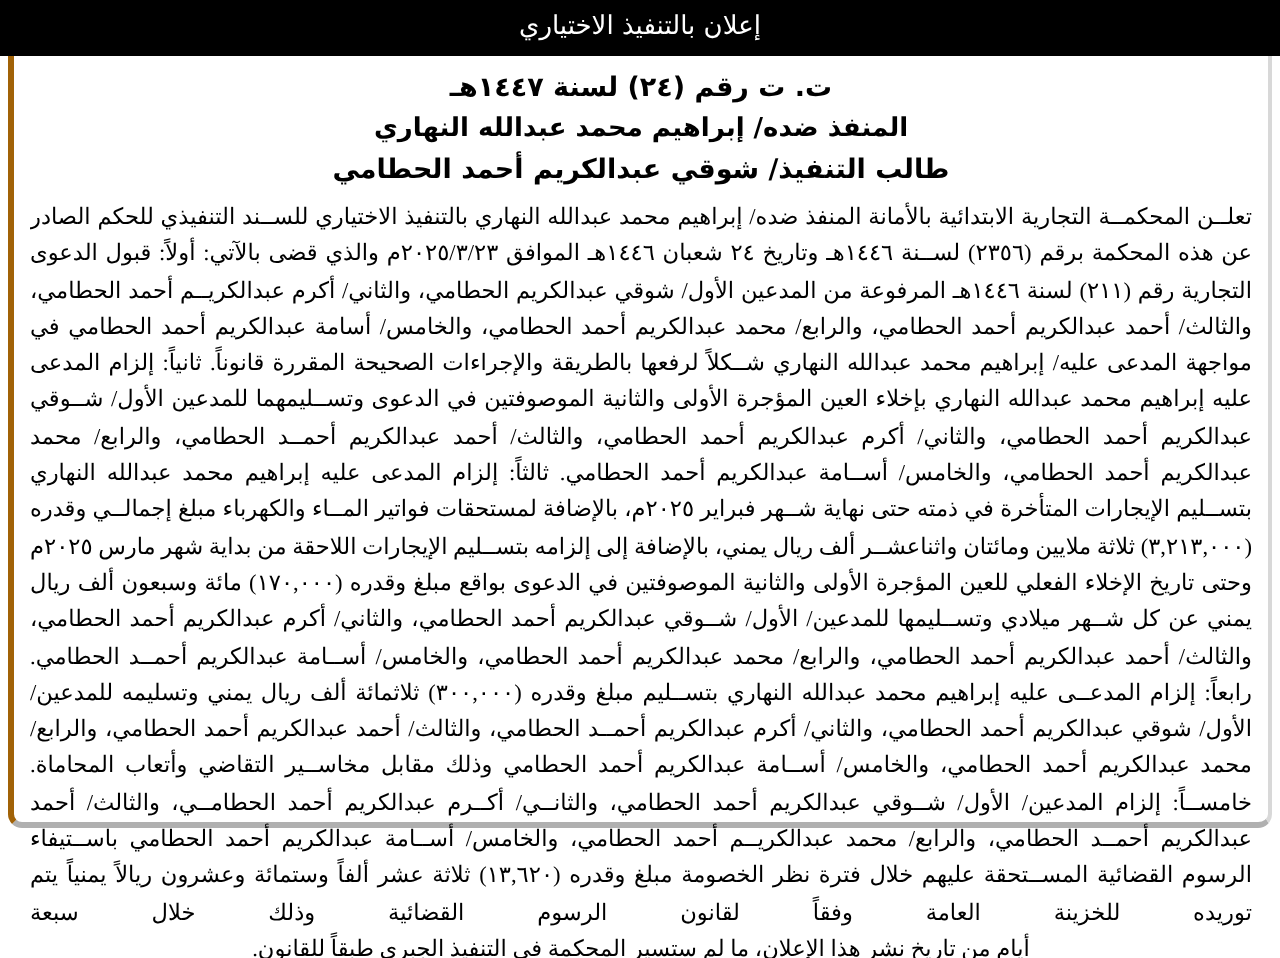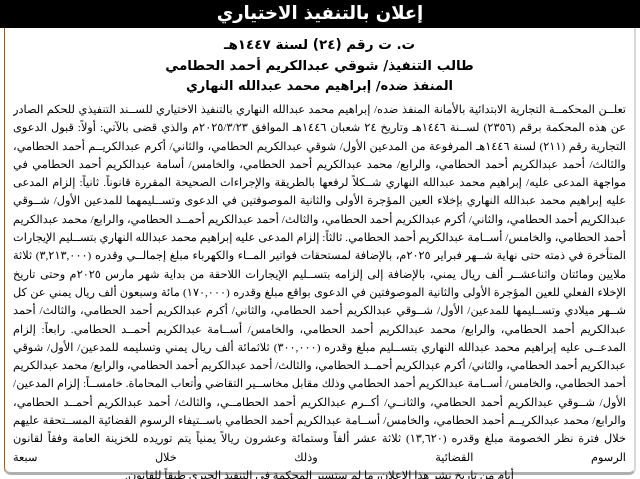--- a/index.html
+++ b/index.html
@@ -29,36 +29,36 @@
     width: 640px;
     height: 28px;
     background: #000000;
     color: #ffffff;
     display: flex;
     align-items: center;
     justify-content: center;
     box-sizing: border-box;
   }
   .banner-title {
-    font-size: 18px;
-    font-weight: bold;
+    font-size: 13px;
+    font-weight: normal;
     letter-spacing: 0px;
     line-height: 1;
     white-space: nowrap;
     transform: translateY(-1px);
   }
 
   
   .card {
     position: relative;
     margin: 0 auto;
     width: 632px;
-    height: 447px;
+    height: 386px;
     background: #ffffff;
-    border-left: 1px solid #a16207;
+    border-left: 3px solid #a16207;
     border-right: 2px solid #d8d8d8;
     border-bottom: 3px solid #b0b0b0;
     border-radius: 0 0 7px 7px;
     box-sizing: border-box;
     padding: 4px 8px 0 8px;
   }
 
   
   .titles {
     text-align: center;
@@ -103,22 +103,22 @@
 <div class="page">
 
   <div class="banner">
     <div class="banner-title">إعلان بالتنفيذ الاختياري</div>
   </div>
 
   <div class="card">
 
     <div class="titles">
       <div class="title-line t1">ت. ت رقم (٢٤) لسنة ١٤٤٧هـ</div>
+      <div class="title-line t3">المنفذ ضده/ إبراهيم محمد عبدالله النهاري</div>
       <div class="title-line t2">طالب التنفيذ/ شوقي عبدالكريم أحمد الحطامي</div>
-      <div class="title-line t3">المنفذ ضده/ إبراهيم محمد عبدالله النهاري</div>
     </div>
 
     <div class="body-text">
       <p>تعلــن المحكمــة التجارية الابتدائية بالأمانة المنفذ ضده/ إبراهيم محمد عبدالله النهاري بالتنفيذ الاختياري للســند التنفيذي للحكم الصادر عن هذه المحكمة برقم (٢٣٥٦) لســنة ١٤٤٦هـ وتاريخ ٢٤ شعبان ١٤٤٦هـ الموافق ٢٠٢٥/٣/٢٣م والذي قضى بالآتي: أولاً: قبول الدعوى التجارية رقم (٢١١) لسنة ١٤٤٦هـ المرفوعة من المدعين الأول/ شوقي عبدالكريم الحطامي، والثاني/ أكرم عبدالكريــم أحمد الحطامي، والثالث/ أحمد عبدالكريم أحمد الحطامي، والرابع/ محمد عبدالكريم أحمد الحطامي، والخامس/ أسامة عبدالكريم أحمد الحطامي في مواجهة المدعى عليه/ إبراهيم محمد عبدالله النهاري شــكلاً لرفعها بالطريقة والإجراءات الصحيحة المقررة قانوناً. ثانياً: إلزام المدعى عليه إبراهيم محمد عبدالله النهاري بإخلاء العين المؤجرة الأولى والثانية الموصوفتين في الدعوى وتســليمهما للمدعين الأول/ شــوقي عبدالكريم أحمد الحطامي، والثاني/ أكرم عبدالكريم أحمد الحطامي، والثالث/ أحمد عبدالكريم أحمــد الحطامي، والرابع/ محمد عبدالكريم أحمد الحطامي، والخامس/ أســامة عبدالكريم أحمد الحطامي. ثالثاً: إلزام المدعى عليه إبراهيم محمد عبدالله النهاري بتســليم الإيجارات المتأخرة في ذمته حتى نهاية شــهر فبراير ٢٠٢٥م، بالإضافة لمستحقات فواتير المــاء والكهرباء مبلغ إجمالــي وقدره (٣,٢١٣,٠٠٠) ثلاثة ملايين ومائتان واثناعشــر ألف ريال يمني، بالإضافة إلى إلزامه بتســليم الإيجارات اللاحقة من بداية شهر مارس ٢٠٢٥م وحتى تاريخ الإخلاء الفعلي للعين المؤجرة الأولى والثانية الموصوفتين في الدعوى بواقع مبلغ وقدره (١٧٠,٠٠٠) مائة وسبعون ألف ريال يمني عن كل شــهر ميلادي وتســليمها للمدعين/ الأول/ شــوقي عبدالكريم أحمد الحطامي، والثاني/ أكرم عبدالكريم أحمد الحطامي، والثالث/ أحمد عبدالكريم أحمد الحطامي، والرابع/ محمد عبدالكريم أحمد الحطامي، والخامس/ أســامة عبدالكريم أحمــد الحطامي. رابعاً: إلزام المدعــى عليه إبراهيم محمد عبدالله النهاري بتســليم مبلغ وقدره (٣٠٠,٠٠٠) ثلاثمائة ألف ريال يمني وتسليمه للمدعين/ الأول/ شوقي عبدالكريم أحمد الحطامي، والثاني/ أكرم عبدالكريم أحمــد الحطامي، والثالث/ أحمد عبدالكريم أحمد الحطامي، والرابع/ محمد عبدالكريم أحمد الحطامي، والخامس/ أســامة عبدالكريم أحمد الحطامي وذلك مقابل مخاســير التقاضي وأتعاب المحاماة. خامســاً: إلزام المدعين/ الأول/ شــوقي عبدالكريم أحمد الحطامي، والثانــي/ أكــرم عبدالكريم أحمد الحطامــي، والثالث/ أحمد عبدالكريم أحمــد الحطامي، والرابع/ محمد عبدالكريــم أحمد الحطامي، والخامس/ أســامة عبدالكريم أحمد الحطامي باســتيفاء الرسوم القضائية المســتحقة عليهم خلال فترة نظر الخصومة مبلغ وقدره (١٣,٦٢٠) ثلاثة عشر ألفاً وستمائة وعشرون ريالاً يمنياً يتم توريده للخزينة العامة وفقاً لقانون الرسوم القضائية وذلك خلال سبعة</p>
       <p class="final">أيام من تاريخ نشر هذا الإعلان، ما لم ستسير المحكمة في التنفيذ الجبري طبقاً للقانون.</p>
     </div>
 
   </div>
 </div>
 

